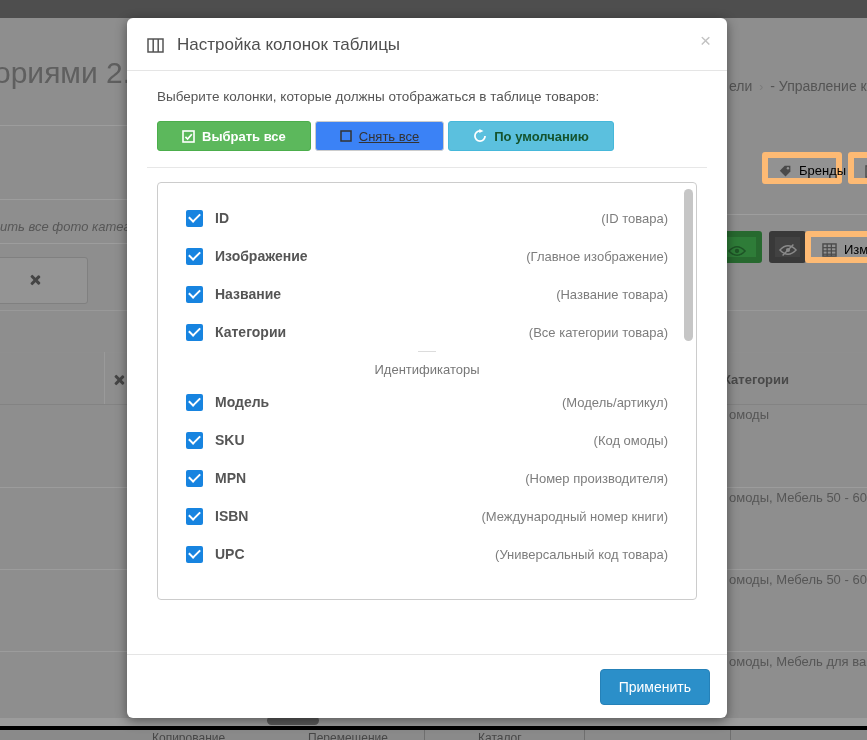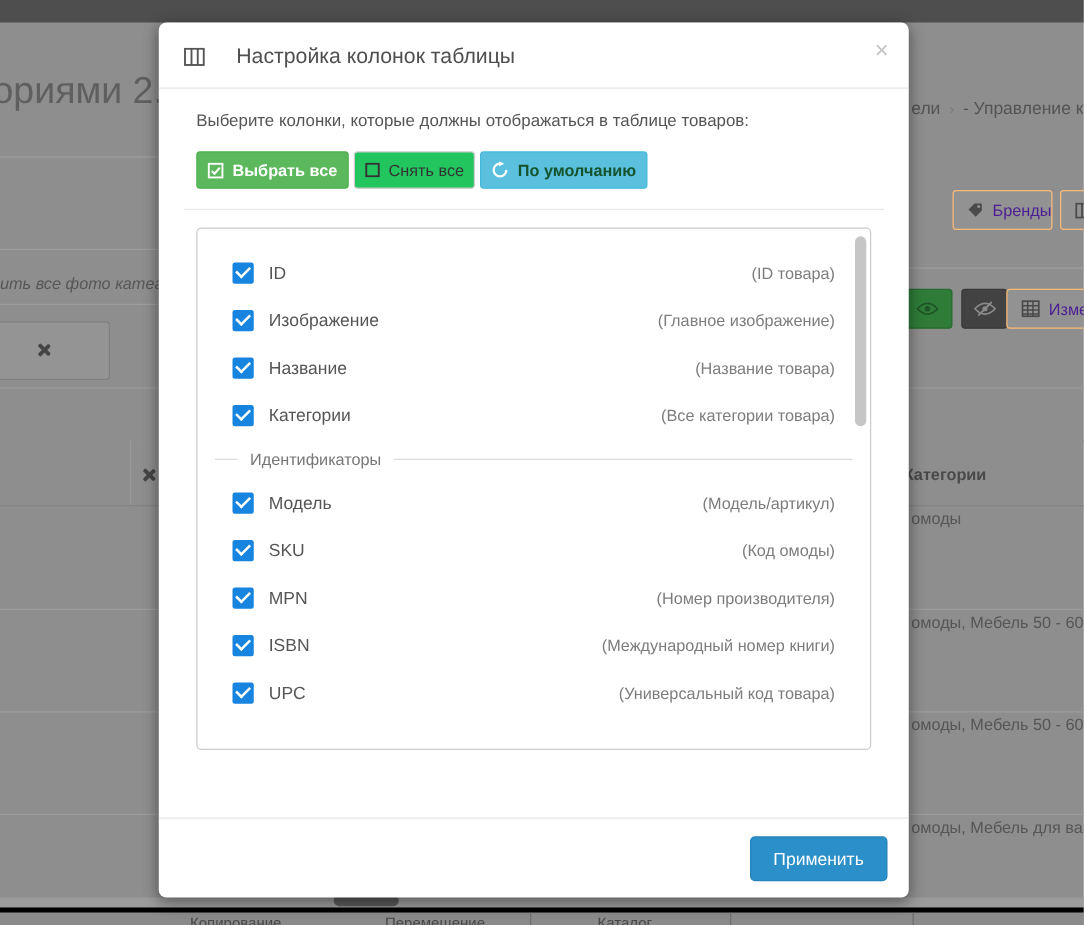--- a/index.html
+++ b/index.html
@@ -33,22 +33,22 @@
   .bg-left-label{position:absolute;left:0;top:219px;font-size:13px;color:#575757;white-space:nowrap;font-style:italic;}
   .bg-clear-box{position:absolute;left:-18px;top:257px;width:104px;height:45px;background:#949494;border:1px solid #808080;border-radius:3px;}
   .xmark{position:relative;width:12px;height:12px;display:inline-block;}
   .xmark:before,.xmark:after{content:"";position:absolute;left:5px;top:0;width:2.5px;height:12px;background:#454545;border-radius:1px;}
   .xmark:before{transform:rotate(45deg);}
   .xmark:after{transform:rotate(-45deg);}
   .bg-clear-box .xmark{position:absolute;left:46px;top:16px;}
   .bg-hdr-x{position:absolute;left:113px;top:374px;}
   .bg-breadcrumb{position:absolute;left:729px;top:78px;font-size:14px;color:#545454;white-space:nowrap;}
   .bg-breadcrumb .sep{color:#7c7c7c;margin:0 7px;font-size:12px;}
-  .bg-btn{position:absolute;height:32px;background:#929292;border:1px solid #fdba74;border-radius:3px;
-    display:flex;align-items:center;gap:7px;padding:0 11px;font-size:13px;color:#4c1d95;white-space:nowrap;box-sizing:border-box;}
+  .bg-btn{position:absolute;height:32px;background:#929292;border:6px solid #fdba74;border-radius:3px;
+    display:flex;align-items:flex-end;gap:7px;padding:0 11px;font-size:13px;color:#000000;white-space:nowrap;box-sizing:border-box;}
   .bg-btn-brands{left:762px;top:152px;width:80px;}
   .bg-btn-cols{left:848px;top:152px;width:60px;}
   .bg-btn-eye{left:716px;top:231px;width:46px;background:#2e7c38;border-color:#27692f;justify-content:flex-end;padding:0 10px;}
   .bg-btn-eyeslash{left:769px;top:231px;width:37px;background:#424242;border-color:#393939;justify-content:center;padding:0;}
   .bg-btn-edit{left:805px;top:231px;width:95px;}
   .bg-table-header{position:absolute;left:723px;top:372px;font-size:13px;font-weight:bold;color:#494949;white-space:nowrap;}
   .bg-row{position:absolute;left:729px;font-size:13px;color:#565656;white-space:nowrap;}
   .bg-row-0{top:407px;}
   .bg-row-1{top:490px;}
   .bg-row-2{top:572px;}
@@ -62,39 +62,39 @@
   .bt{position:absolute;top:1px;font-size:12px;color:#474747;white-space:nowrap;}
   .bt-0{left:152px;}
   .bt-1{left:308px;}
   .bt-2{left:478px;}
   .bg-dark-chip{position:absolute;left:267px;top:716px;width:52px;height:9px;background:#5a5a5a;border-radius:5px;}
 
   
   .modal{position:absolute;left:127px;top:18px;width:600px;height:700px;background:#fff;border-radius:6px;
     box-shadow:0 3px 12px rgba(0,0,0,.45);z-index:10;overflow:hidden;}
   .modal-header{position:relative;padding:17px 20px 15px;border-bottom:1px solid #e5e5e5;}
-  .modal-title{display:flex;align-items:center;gap:25px;font-size:17px;color:#4f4f4f;}
+  .modal-title{display:flex;align-items:center;gap:13px;font-size:17px;color:#4f4f4f;}
   .modal-close{position:absolute;right:16px;top:13px;font-size:19px;color:#c2c2c2;cursor:pointer;line-height:1;}
   .modal-body{padding:18px 30px 0;}
   .modal-intro{font-size:13.5px;color:#555;}
   .actions{margin-top:17px;display:flex;gap:4px;}
-  .btn{display:inline-flex;align-items:center;gap:7px;height:30px;padding:0 8px;border-radius:3px;
+  .btn{display:inline-flex;align-items:center;gap:7px;height:30px;padding:0 24px;border-radius:3px;
     font-size:13px;box-sizing:border-box;cursor:pointer;border:1px solid transparent;justify-content:flex-end;}
   .btn-green{background:#5cb85c;border-color:#4cae4c;color:#fff;font-weight:bold;}
-  .btn-white{background:#22c55e;border-color:#ccc;color:#333;}
+  .btn-white{background:#3b82f6;border-color:#ccc;color:#333;text-decoration:underline;}
   .btn-info{background:#5bc0de;border-color:#46b8da;color:#14532d;font-weight:bold;}
   .body-hr{margin:16px -10px 0;border:0;border-top:1px solid #e7e7e7;}
   .list-box{margin-top:14px;border:1px solid #ccc;border-radius:4px;height:418px;position:relative;overflow:hidden;
     padding-top:16px;box-sizing:border-box;}
   .col-row{height:38px;display:flex;align-items:center;padding:0 28px;}
   .cb{width:17px;height:17px;background:#1784e0;border-radius:2px;display:inline-flex;align-items:center;justify-content:center;flex:none;cursor:pointer;}
   .cb:after{content:"";width:9px;height:5px;border-left:2px solid #fff;border-bottom:2px solid #fff;transform:rotate(-45deg);margin-bottom:3px;}
-  .col-label{margin-left:12px;font-size:14px;color:#555;}
+  .col-label{margin-left:12px;font-size:14px;color:#555;font-weight:bold;}
   .col-desc{margin-left:auto;font-size:13px;color:#7d7d7d;}
-  .divider-row{height:32px;display:flex;align-items:center;padding:0 14px;gap:10px;font-size:13px;color:#777;}
+  .divider-row{height:32px;display:flex;align-items:center;padding:0 14px;gap:10px;font-size:13px;color:#777;flex-direction:column;}
   .dline{height:1px;background:#dcdcdc;}
   .dl-s{width:18px;flex:none;}
   .dl-l{flex:1;}
   .scroll-thumb{position:absolute;right:3px;top:6px;width:9px;height:152px;background:#c6c6c6;border-radius:5px;cursor:pointer;}
   .modal-footer{position:absolute;left:0;right:0;bottom:0;height:64px;border-top:1px solid #e5e5e5;
     display:flex;align-items:center;justify-content:flex-end;gap:9px;padding:0 17px;box-sizing:border-box;}
   .btn-apply{height:36px;padding:0 18px;background:#2b8fc9;border:1px solid #2581b8;color:#fff;font-size:14px;border-radius:4px;display:inline-flex;align-items:center;cursor:pointer;}
   .btn-cancel{height:36px;padding:0 15px;background:#fff;border:1px solid #ccc;color:#777;font-size:14px;border-radius:4px;display:inline-flex;align-items:center;cursor:pointer;}
   .ico{flex:none;display:inline-block;}
 </style>

